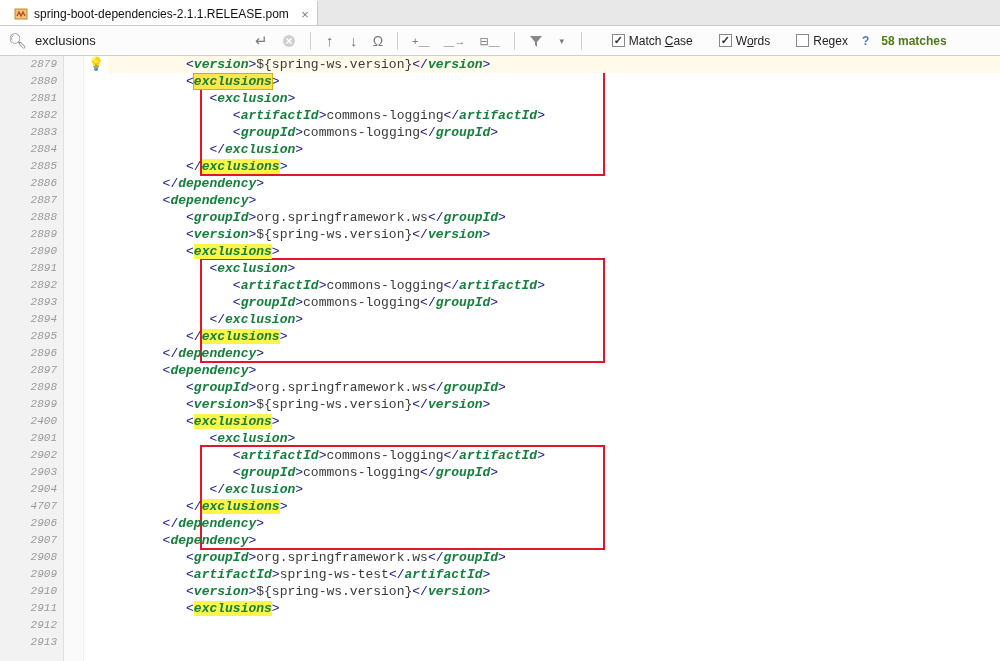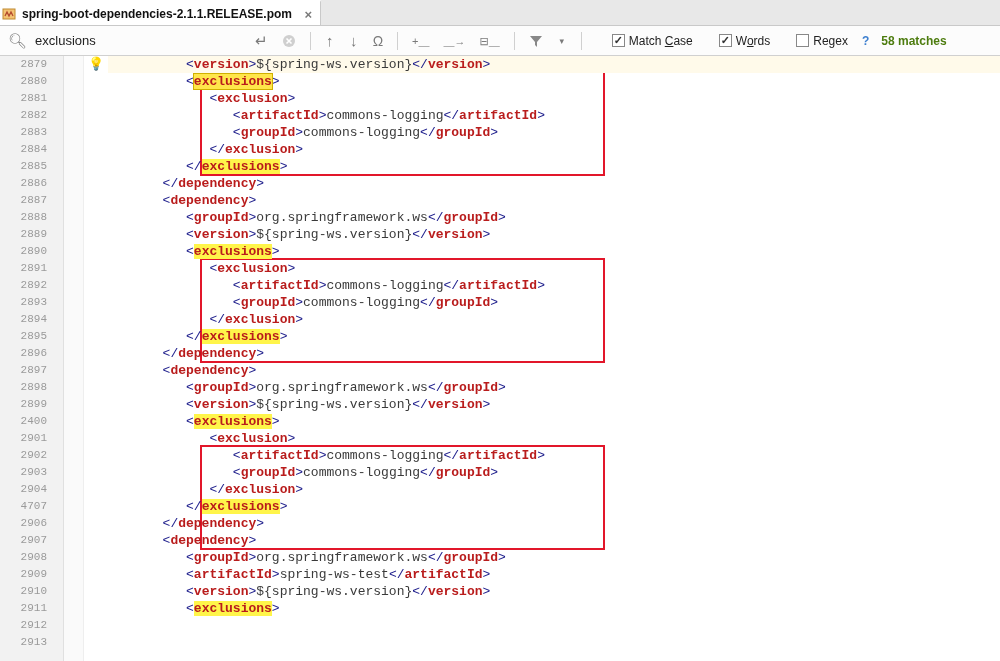--- a/index.html
+++ b/index.html
@@ -17,27 +17,26 @@
     display: flex;
     align-items: stretch;
     height: 26px;
     background: #e8e8e8;
     border-bottom: 1px solid #c9c9c9;
   }
   .tab {
     display: flex;
     align-items: center;
     gap: 6px;
-    padding: 0 28px 0 2px;
+    padding: 0 28px 0 14px;
     background: #fff;
     border-right: 1px solid #c9c9c9;
     border-top: 2px solid #fff;
     position: relative;
     font-size: 12px;
-    font-weight: bold;
   }
   .tab-icon { width: 14px; height: 14px; display:inline-block; }
   .close-x {
     position: absolute;
     right: 8px;
     top: 50%;
     transform: translateY(-50%);
     color: #7a7a7a;
     font-size: 13px;
     line-height: 1;
@@ -127,21 +126,22 @@
   .gutter {
     position: absolute;
     left: 0; top: 0;
     width: 64px;
     height: 100%;
     background: #f2f2f2;
     border-right: 1px solid #e0e0e0;
     text-align: right;
     color: #9a9a9a;
     font-size: 11px;
-    padding-right: 16px;
+    padding-right: 6px;
+    font-style: italic;
   }
   .gutter .ln { height: 17px; }
   .fold-col {
     position: absolute;
     left: 64px; top:0;
     width: 20px;
     height: 100%;
     background: #fafafa;
     border-right: 1px solid #eee;
   }
@@ -162,21 +162,21 @@
     left: 108px; right: 0; top: 0; bottom:0;
     background: #fff;
   }
   .codeline {
     height: 17px;
     white-space: pre;
     position: relative;
   }
   .first-hl { background: #fffaea; width: 100%; }
   .tag-punc { color: #1a1a8a; }
-  .tag-name { color: #b91c1c; font-weight: bold; }
+  .tag-name { color: #15803d; font-weight: bold; font-style: italic; }
   .text-val { color: #3a3a3a; }
   .hl {
     background: #fff54a;
   }
   .hl-strong {
     background: #ffe64a;
     outline: 1px solid #d0b000;
   }
   
   .redbox {

